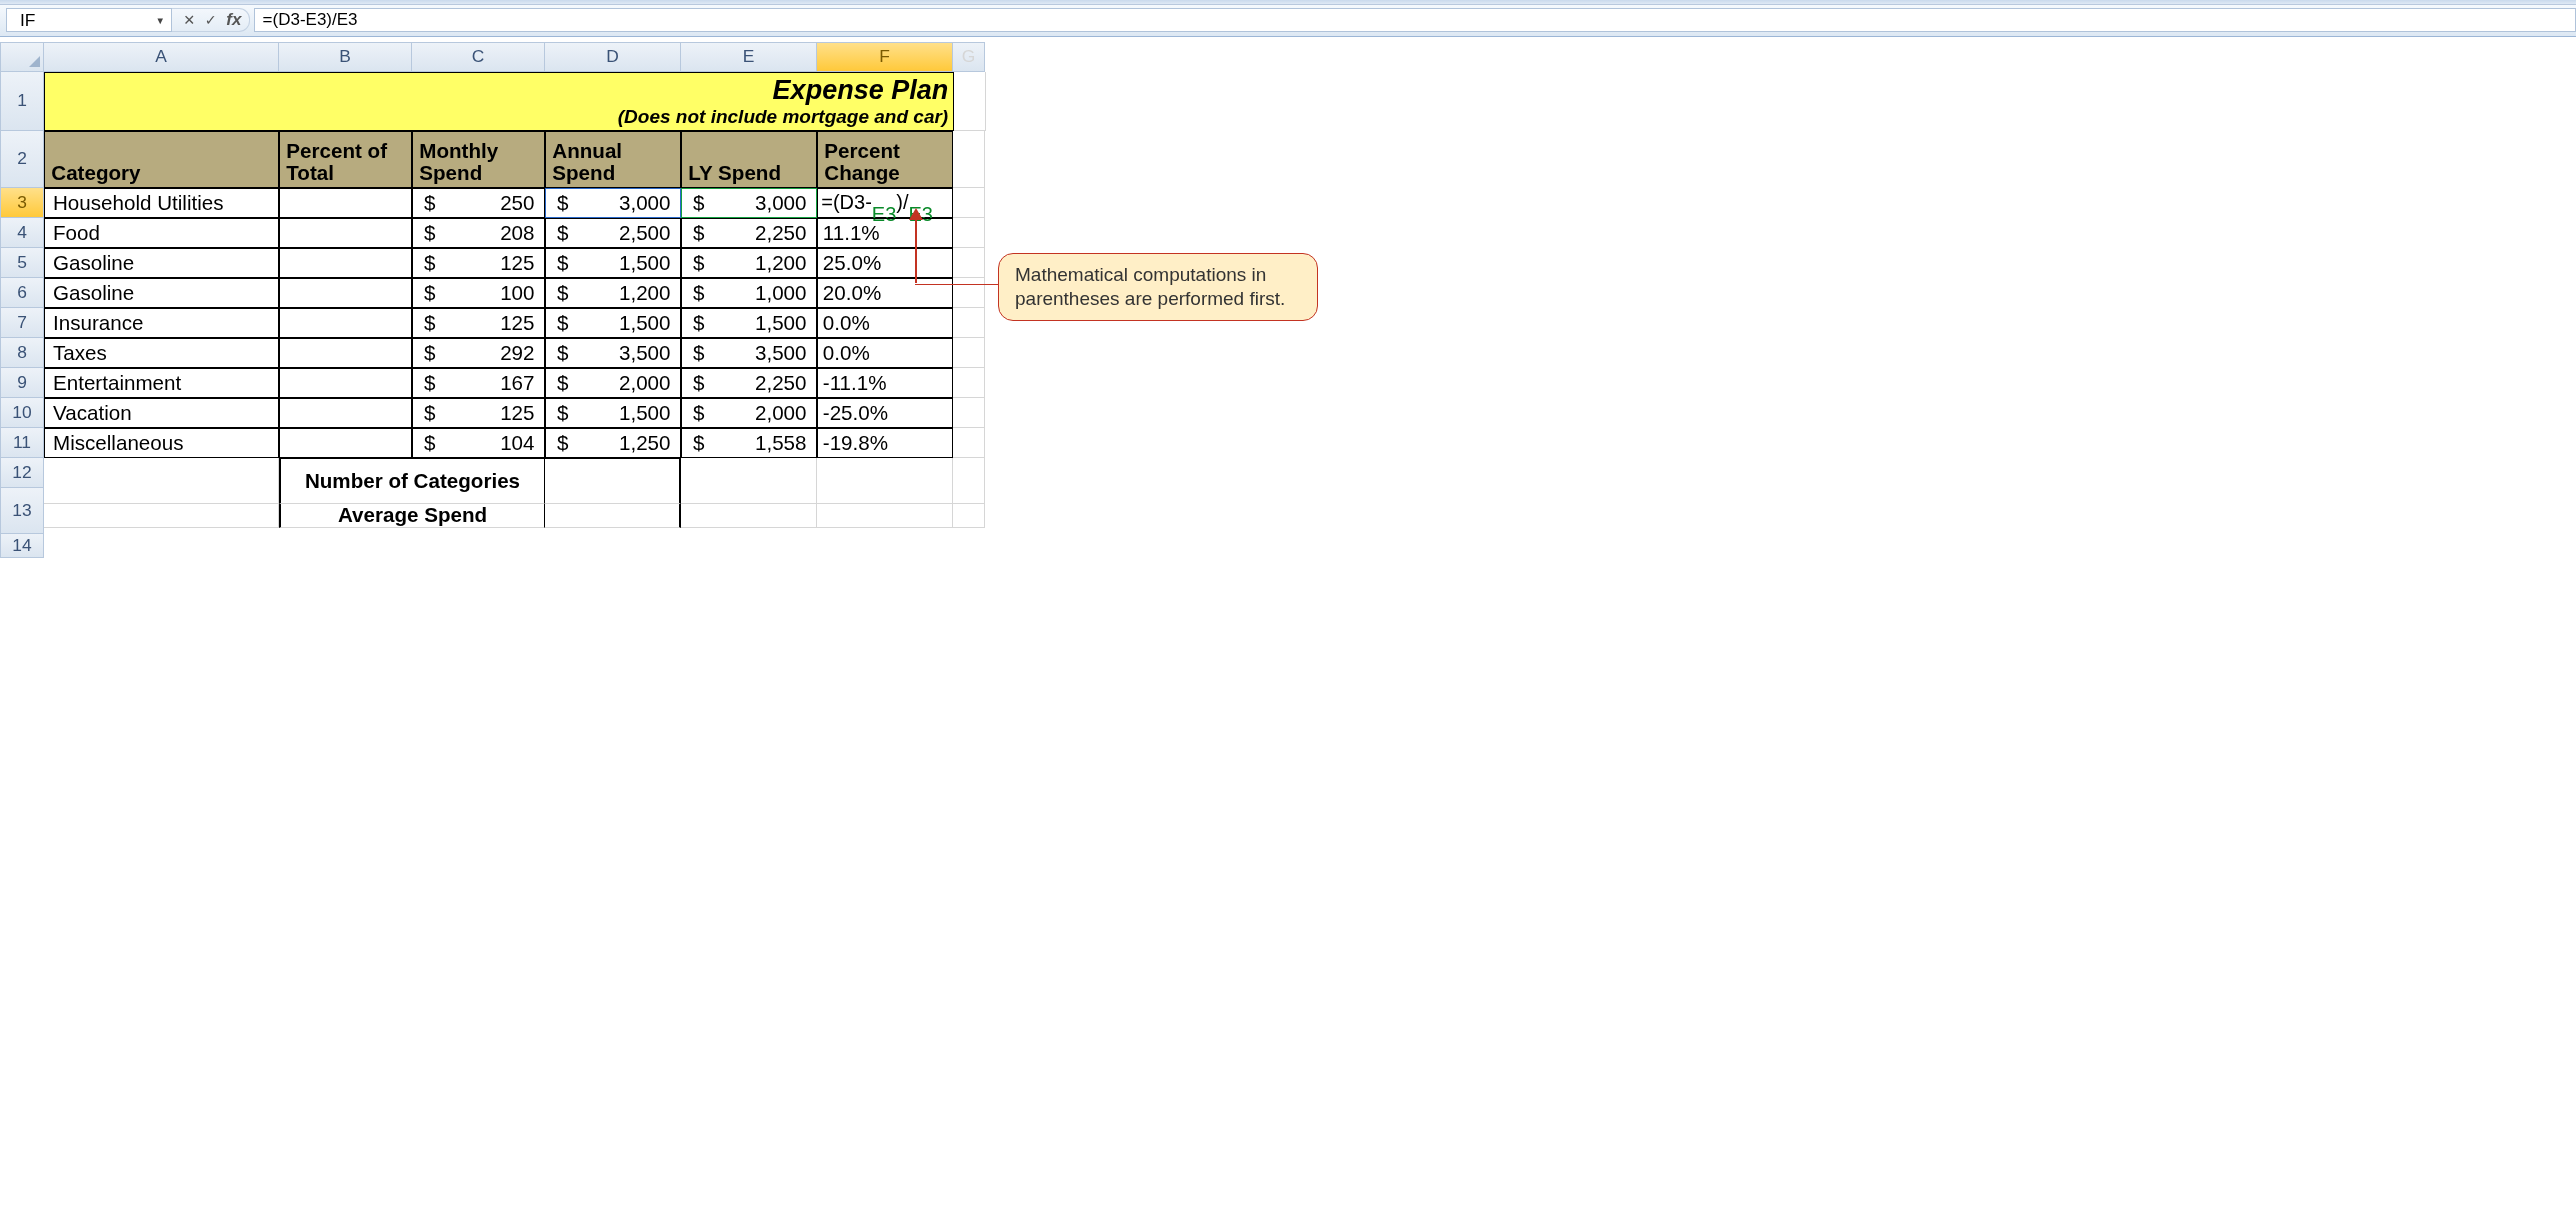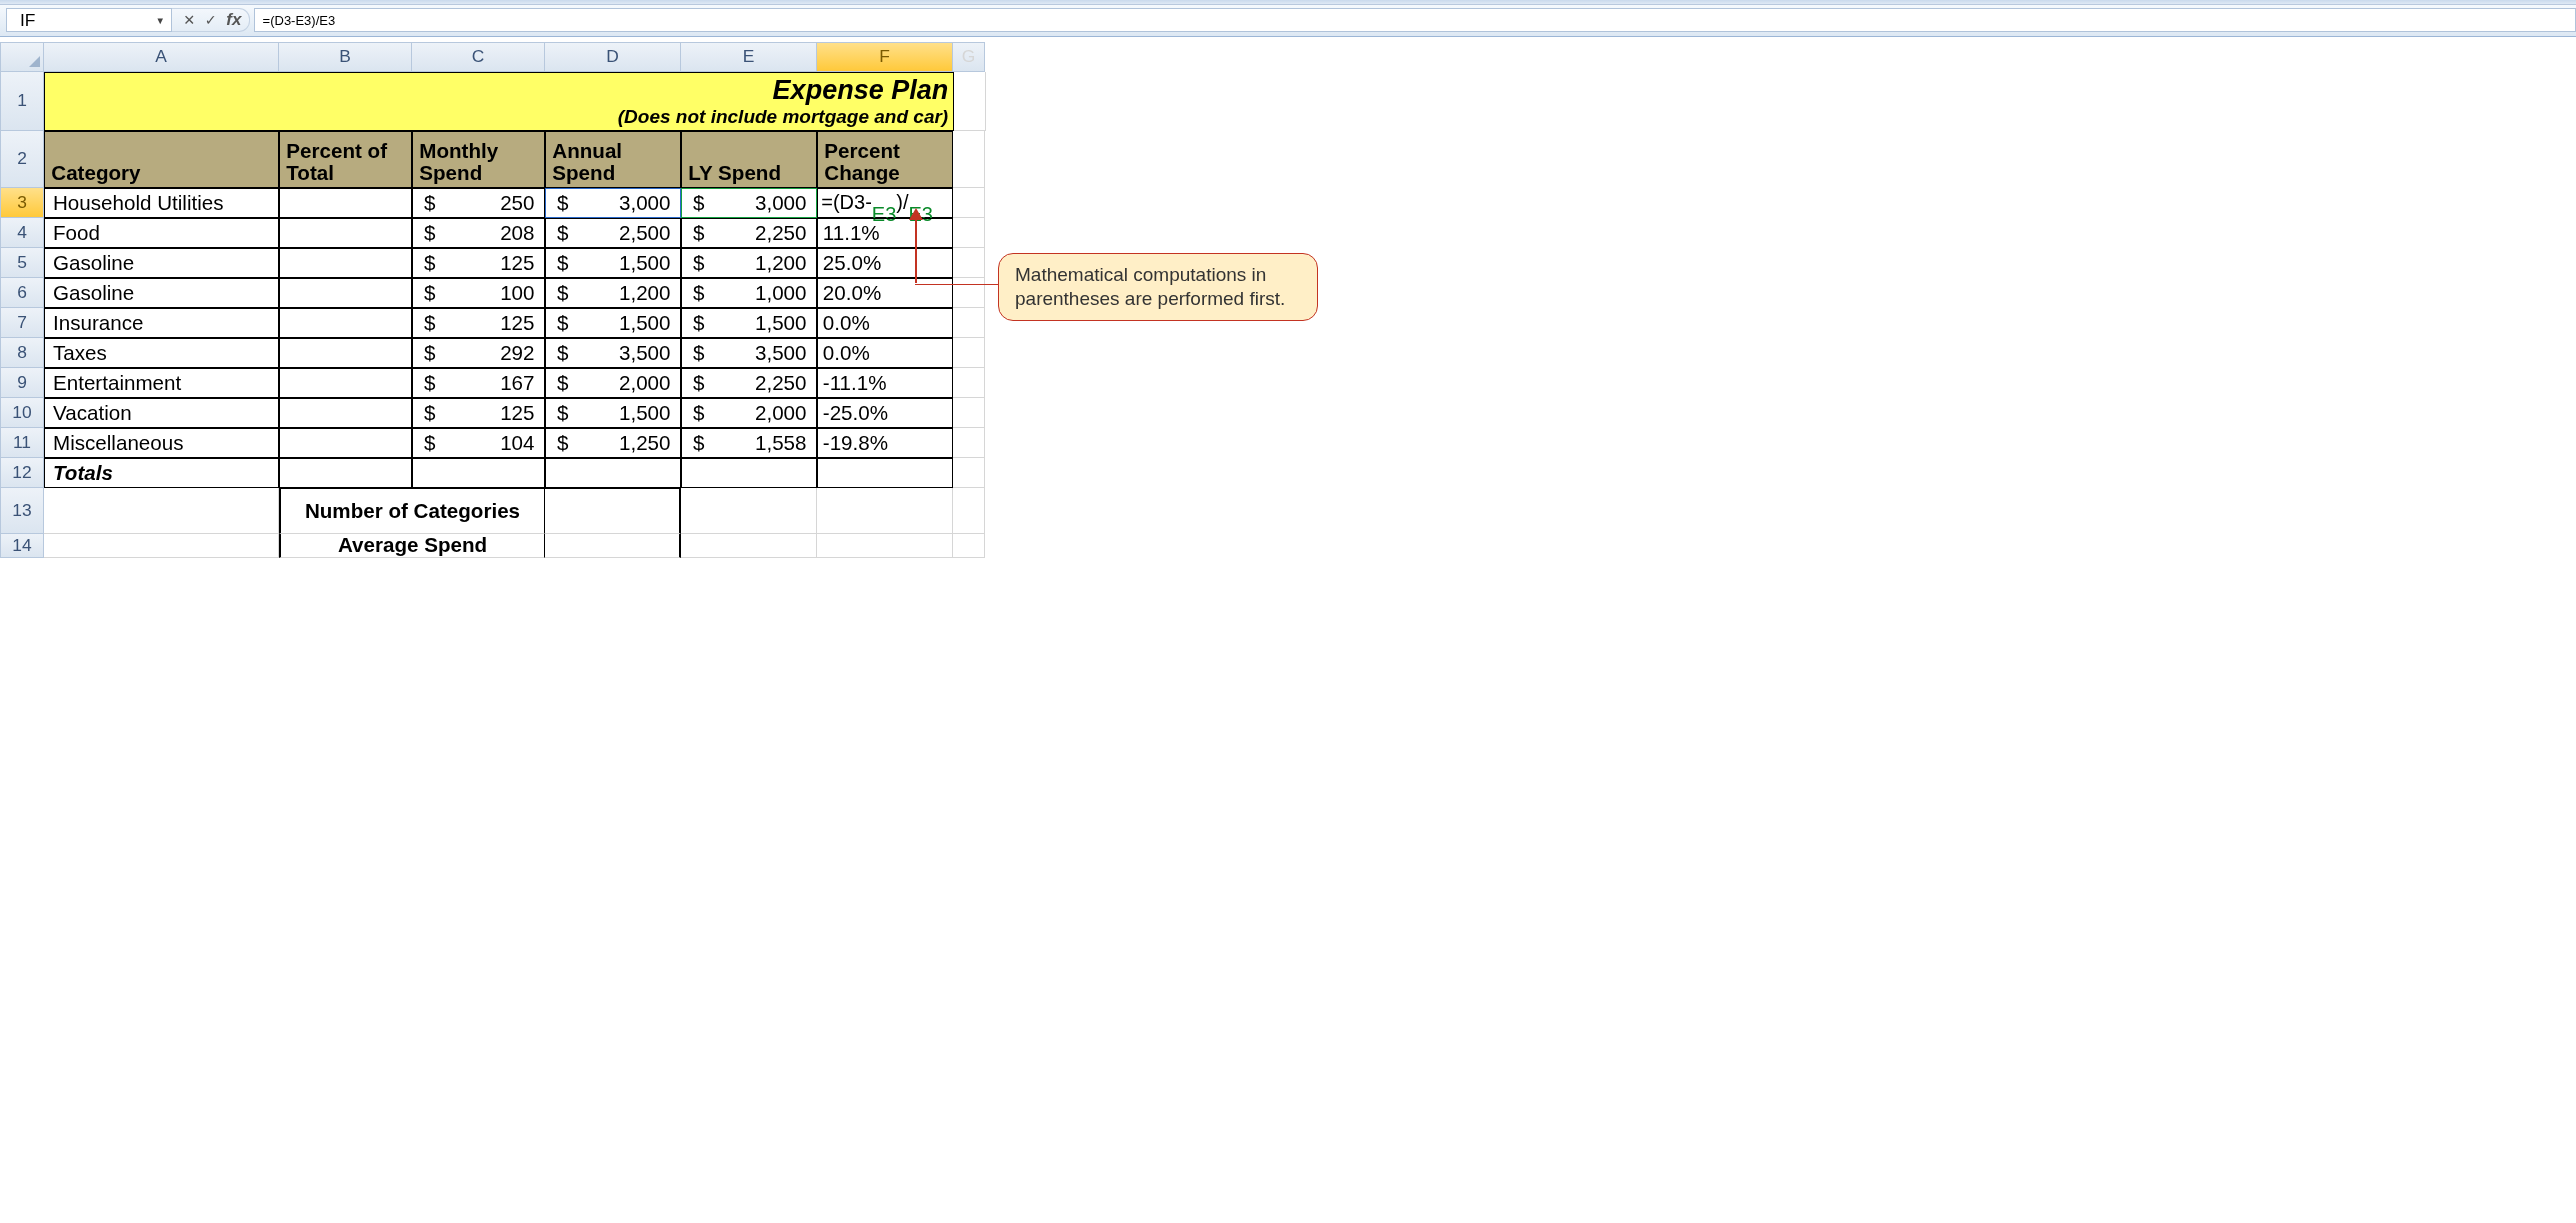--- a/index.html
+++ b/index.html
@@ -46,21 +46,21 @@
   .fb-controls .fx { font-style: italic; font-weight: bold; font-size: 17px;}
   .formula-input {
     flex: 1;
     height: 24px;
     background: #fff;
     border: 0.8px solid #b0c3da;
     margin-left: 3.2px;
     padding: 0 8px;
     display: flex;
     align-items: center;
-    font-size: 13px;
+    font-size: 17px;
   }
   .grid-wrap {
     display: flex;
     margin-top: 4.8px;
   }
   .corner {
     width: 44px;
     height: 30px;
     background: linear-gradient(#edf2f8,#dbe5f0);
     border: 0.8px solid #b7c8dd;
@@ -527,31 +527,20 @@
               <span>$</span>
               <span>1,558</span>
             </div>
             <div class="cell pct cF rN">
               <span>-19.8%</span>
             </div>
             <div class="cell cG rN"></div>
           </div>
         </div>
 
-      <div class="row">
-        <div class="cell totals cA rN">
-            <span>Totals</span>
-          </div>
-        <div class="cell data-b cB rN"></div>
-        <div class="cell data-b cC rN"></div>
-        <div class="cell data-b cD rN"></div>
-        <div class="cell data-b cE rN"></div>
-        <div class="cell data-b cF rN"></div>
-        <div class="cell cG rN"></div>
-      </div>
 
       <div class="row">
         <div class="cell cA r13"></div>
         <div class="cell num-cat r13">
             <span>Number of Categories</span>
           </div>
         <div class="cell cD r13 dbl-right" style="border-top:0.8px solid #000"></div>
         <div class="cell cE r13"></div>
         <div class="cell cF r13"></div>
         <div class="cell cG r13"></div>

